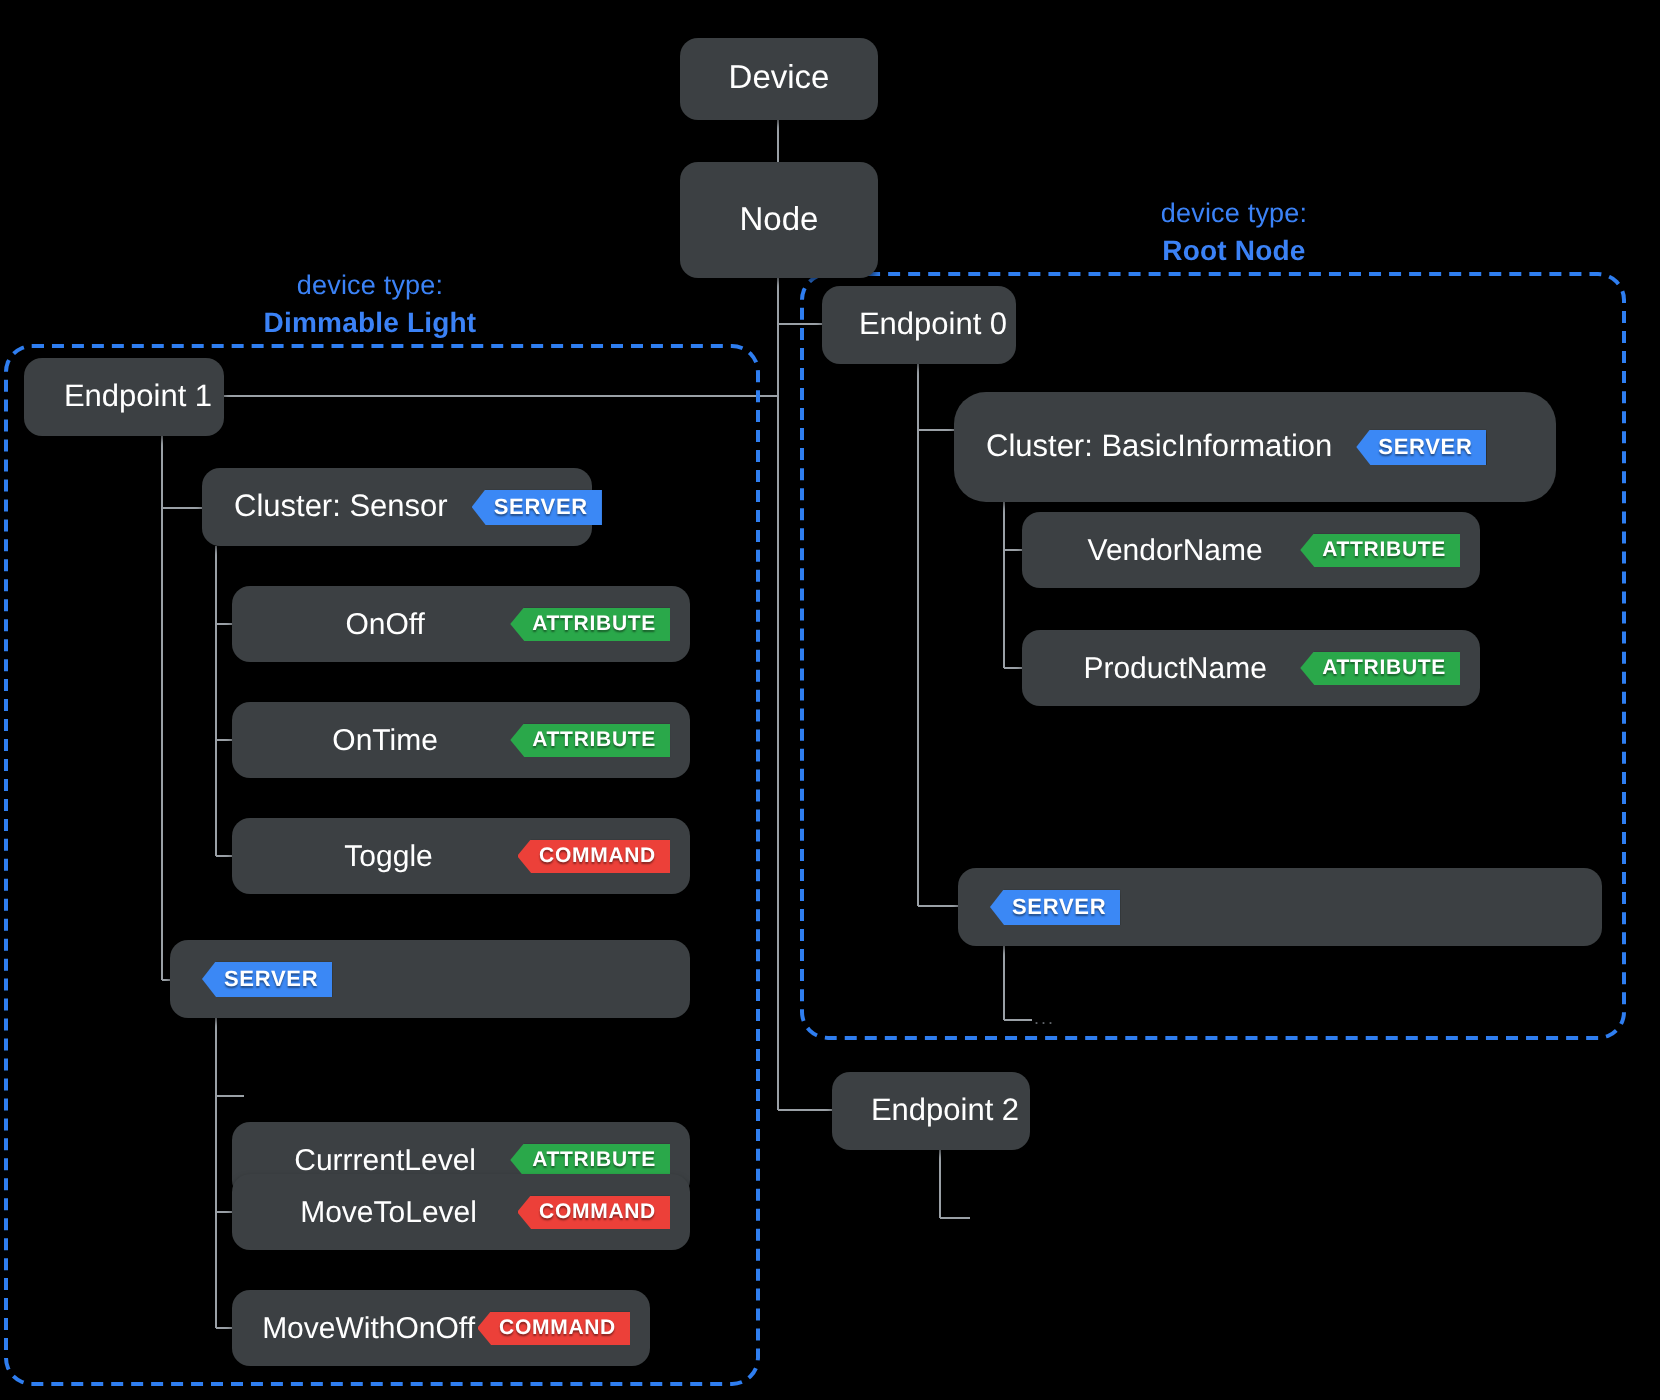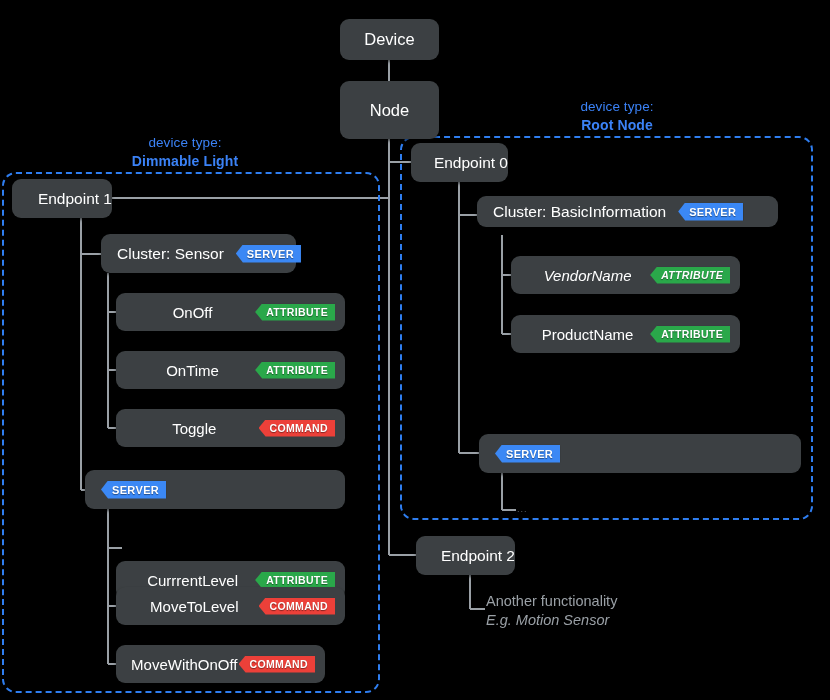--- a/index.html
+++ b/index.html
@@ -65,21 +65,21 @@
   }
   
   .node.center {
     justify-content: center;
   }
   .node.center .node-label {
     font-size: 16.5px;
   }
   
   .node.endpoint {
-    justify-content: flex-end;
+    justify-content: center;
     padding-left: 14px;
   }
   .node.endpoint .node-label {
     font-size: 15.5px;
   }
   
   .node.cluster {
     justify-content: flex-start;
     padding-left: 16px;
     gap: 12px;
@@ -262,26 +262,26 @@
     <span class="spacer"></span>
     <span class="node-label">MoveWithOnOff</span>
     <span class="spacer"></span>
     <span class="badge command">COMMAND</span>
   </div>
 
   <div class="node endpoint" style="left:411px; top:143px; width:97px; height:39px;">
     <span class="node-label">Endpoint 0</span>
   </div>
 
-  <div class="node cluster" style="left:477px; top:196px; width:301px; height:31px;">
+  <div class="node cluster" style="left:477px; top:196px; width:301px; height:55px;border-radius:16px;">
     <span class="node-label">Cluster: BasicInformation</span>
     <span class="badge server">SERVER</span>
   </div>
 
-  <div class="node leaf" style="left:511px; top:256px; width:229px; height:38px;font-style:italic;">
+  <div class="node leaf" style="left:511px; top:256px; width:229px; height:38px;">
     <span class="spacer"></span>
     <span class="node-label">VendorName</span>
     <span class="spacer"></span>
     <span class="badge attribute">ATTRIBUTE</span>
   </div>
 
   <div class="node leaf" style="left:511px; top:315px; width:229px; height:38px;">
     <span class="spacer"></span>
     <span class="node-label">ProductName</span>
     <span class="spacer"></span>
@@ -291,18 +291,14 @@
   <div class="node cluster" style="left:479px; top:434px; width:322px; height:39px;">
     <span class="badge server">SERVER</span>
   </div>
 
   <div class="ellipsis-note" style="left:517px; top:504px;">...</div>
 
   <div class="node endpoint" style="left:416px; top:536px; width:99px; height:39px;">
     <span class="node-label">Endpoint 2</span>
   </div>
 
-  <div class="note" style="left:486px; top:592px;">
-    <span>Another functionality</span>
-    <span class="note-em">E.g. Motion Sensor</span>
-  </div>
 
 </div>
 
 </body></html>

